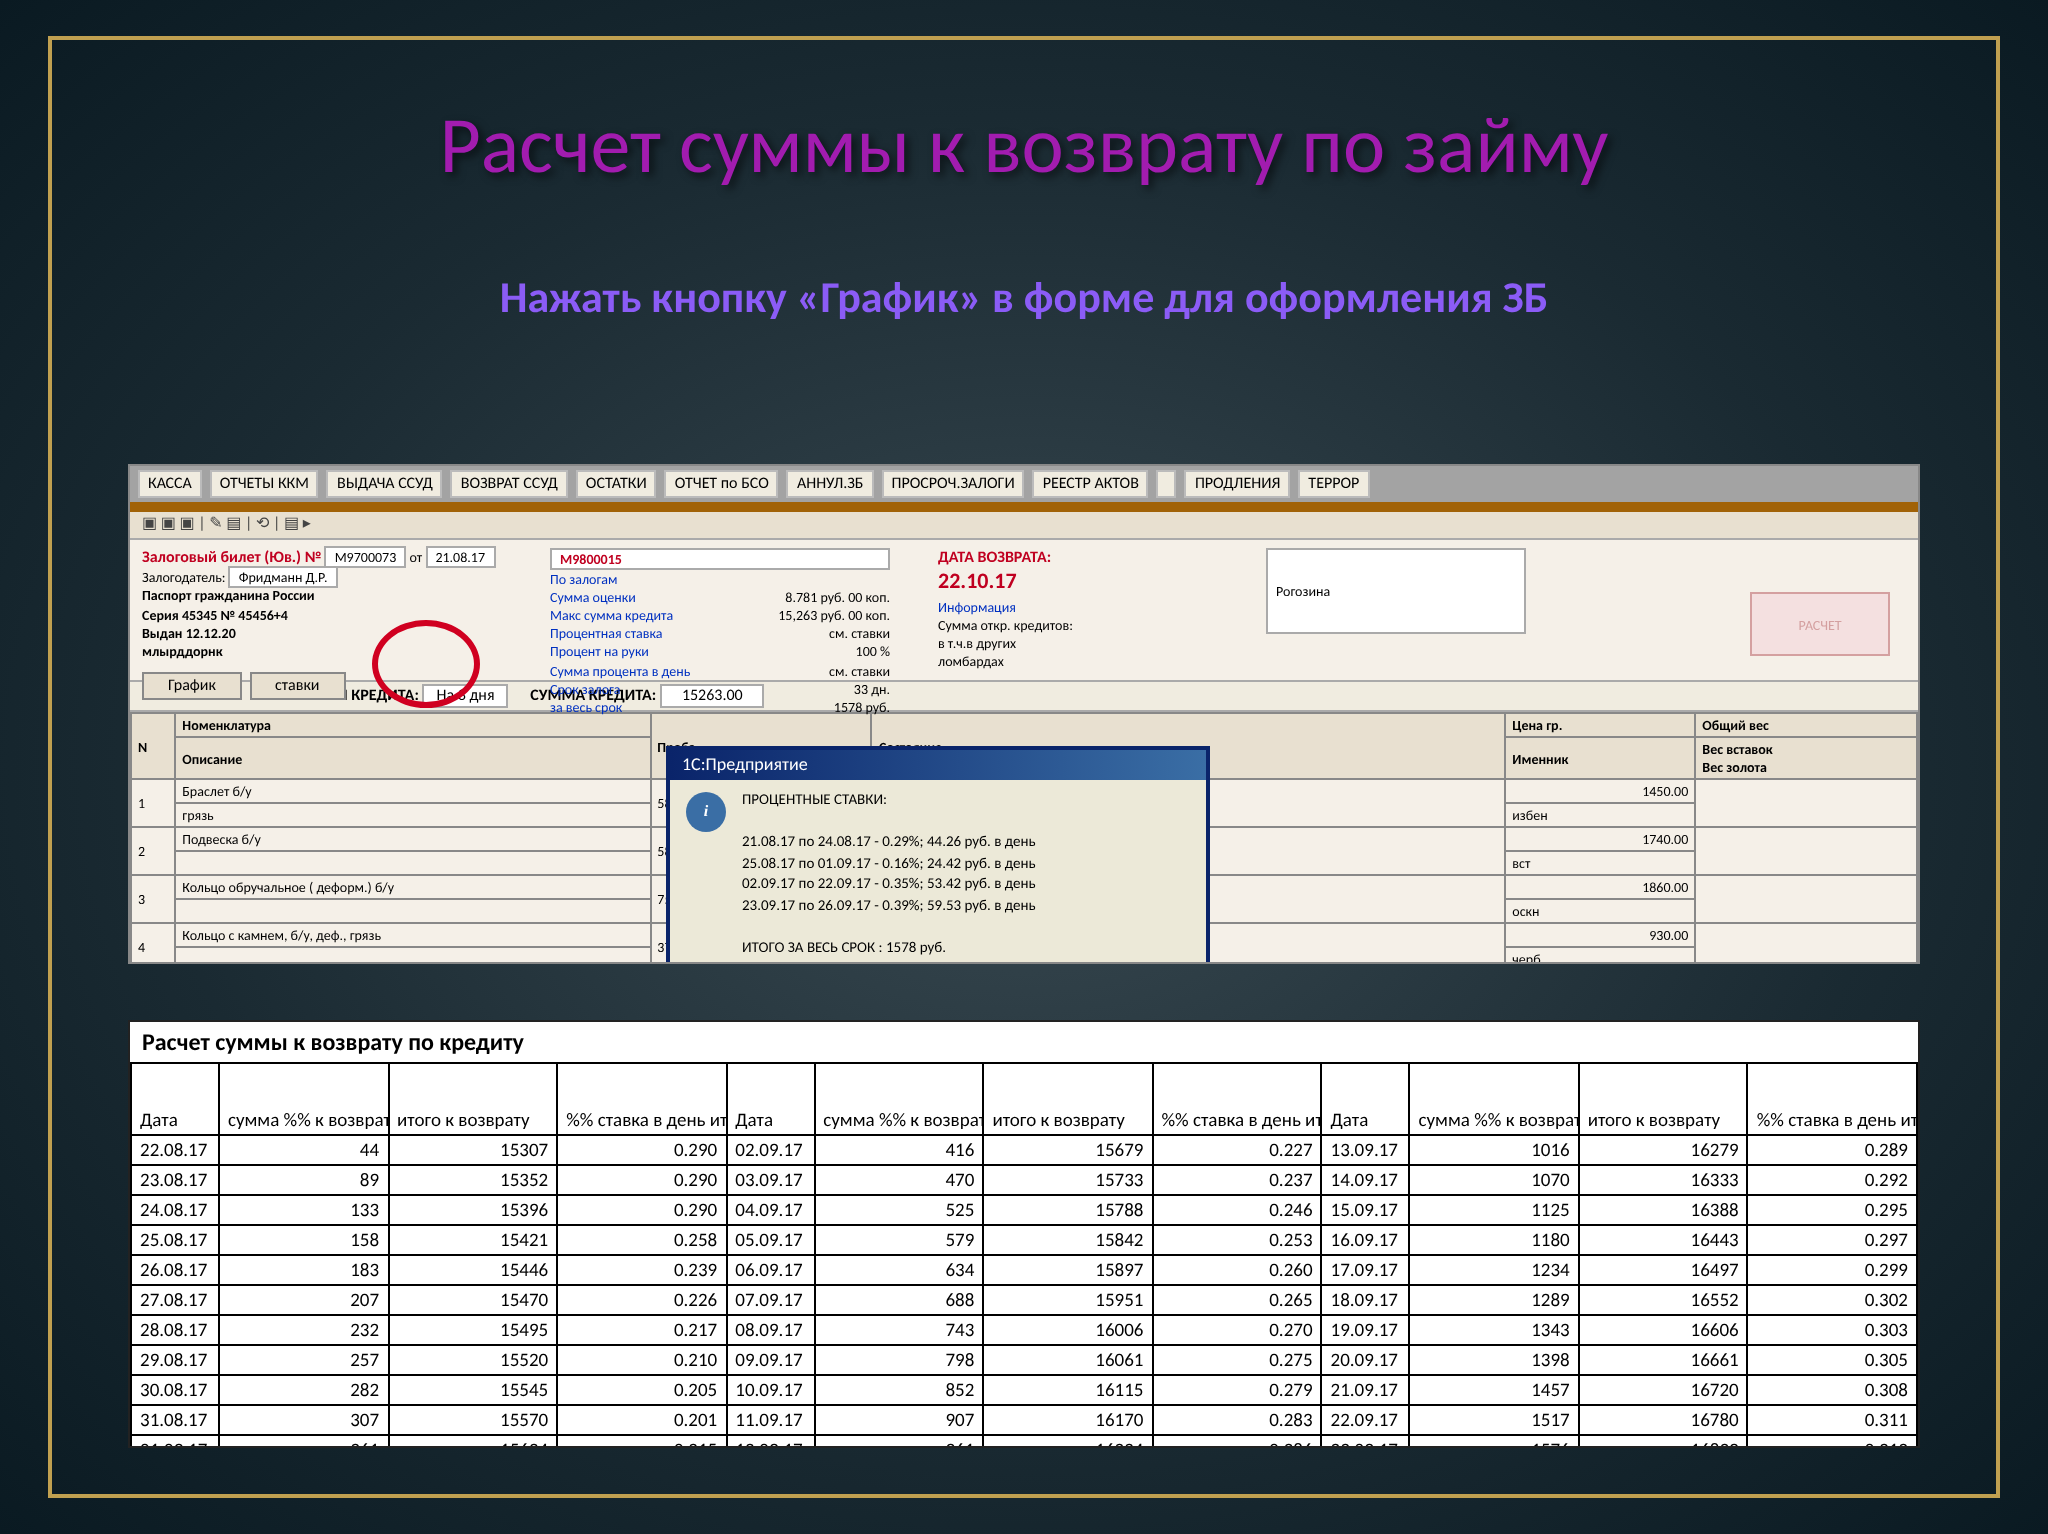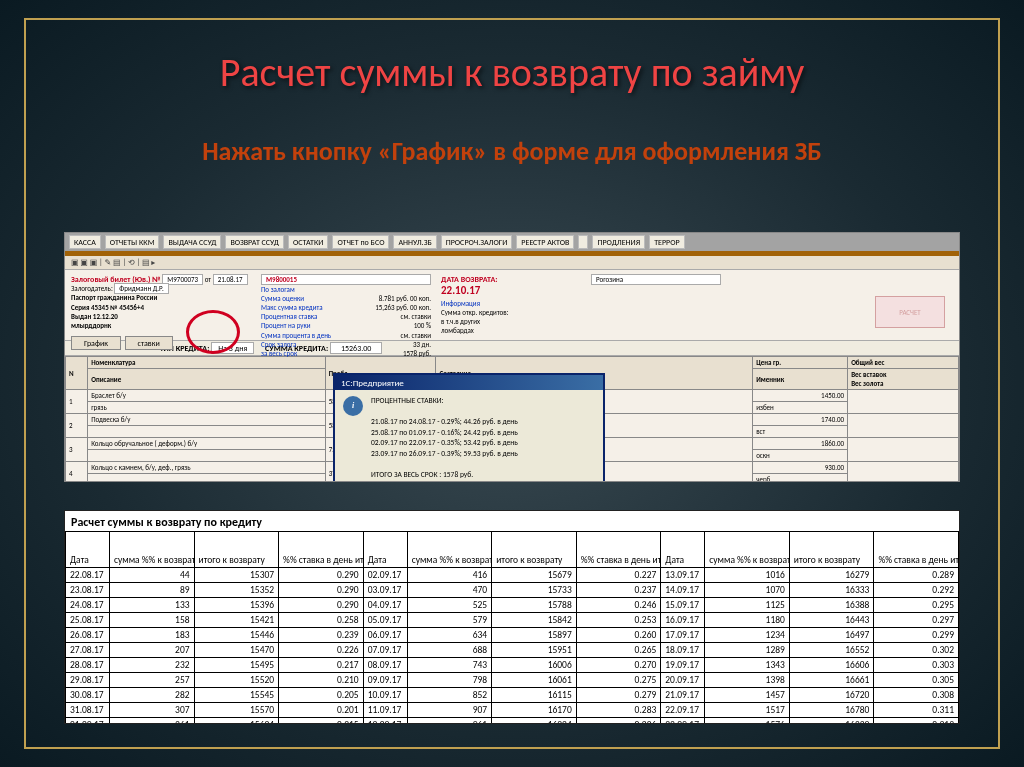--- a/index.html
+++ b/index.html
@@ -10,30 +10,30 @@
     font-family: Calibri, Arial, sans-serif;
     overflow: hidden;
     position: relative;
   }
   .frame {
     position: absolute;
     top: 18px; left: 24px; right: 24px; bottom: 18px;
     border: 2px solid #c0a050;
   }
   .slide-title {
-    color: #ef4444;
+    color: #a21caf;
     font-size: 40px;
     font-weight: 300;
     text-align: center;
     margin-top: 48px;
     text-shadow: 2px 2px 4px rgba(0,0,0,0.6);
   }
   .subtitle {
-    color: #c2410c;
-    font-size: 26px;
+    color: #8b5cf6;
+    font-size: 22px;
     font-weight: 600;
     text-align: center;
     margin-top: 38px;
   }
   .shot1 {
     position: absolute;
     top: 232px; left: 64px; right: 64px;
     height: 250px;
     background: #f5f0e8;
     border: 1px solid #888;
@@ -59,21 +59,21 @@
     height: 14px;
     background: #e8e0d0;
     border-bottom: 1px solid #aaa;
     padding: 1px 6px;
     font-size: 8px;
     color: #444;
   }
   .form-area {
     display: flex;
     padding: 4px 6px;
-    gap: 10px;
+    gap: 24px;
     font-size: 7px;
     position: relative;
     height: 70px;
   }
   .form-col { flex: 0 0 auto; }
   .red-label { color: #c00020; font-weight: bold; font-size: 8px; }
   .field-row { white-space: nowrap; line-height: 1.3; }
   .blue-link { color: #0030c0; }
   .circle-highlight {
     position: absolute;
@@ -267,21 +267,21 @@
     <div class="form-col" style="width:140px">
       <div class="field-row"><span class="red-label">ДАТА ВОЗВРАТА:</span></div>
       <div class="field-row"><span class="red-label" style="font-size:11px">22.10.17</span></div>
       <div class="field-row blue-link">Информация</div>
       <div class="field-row">Сумма откр. кредитов:</div>
       <div class="field-row">в т.ч.в других</div>
       <div class="field-row">ломбардах</div>
     </div>
 
     <div class="form-col" style="width:130px">
-       <div class="field-row" style="border:1px solid #aaa;padding:0 4px;background:#fff">Рогозина</div>
+       <div class="field-row" style="border:1px solid #aaa;padding:16px 4px;background:#fff">Рогозина</div>
     </div>
 
     <div class="rate-box">РАСЧЕТ</div>
   </div>
 
   <div class="credit-bar">
     &nbsp;&nbsp;&nbsp;&nbsp;&nbsp;&nbsp;&nbsp;&nbsp;&nbsp;&nbsp;&nbsp;&nbsp;&nbsp;&nbsp;&nbsp;&nbsp;&nbsp;&nbsp;&nbsp;&nbsp;&nbsp;&nbsp;&nbsp;&nbsp;&nbsp;&nbsp;&nbsp;&nbsp;&nbsp;&nbsp;&nbsp;&nbsp;&nbsp;&nbsp;&nbsp;&nbsp;&nbsp;&nbsp;&nbsp;&nbsp;&nbsp;&nbsp;&nbsp;&nbsp;&nbsp;&nbsp;&nbsp;&nbsp;
     <b>ТИП КРЕДИТА:</b>
     <span style="border:1px solid #aaa;padding:0 6px;background:#fff">На 3 дня</span>
     &nbsp;&nbsp;&nbsp;&nbsp;

